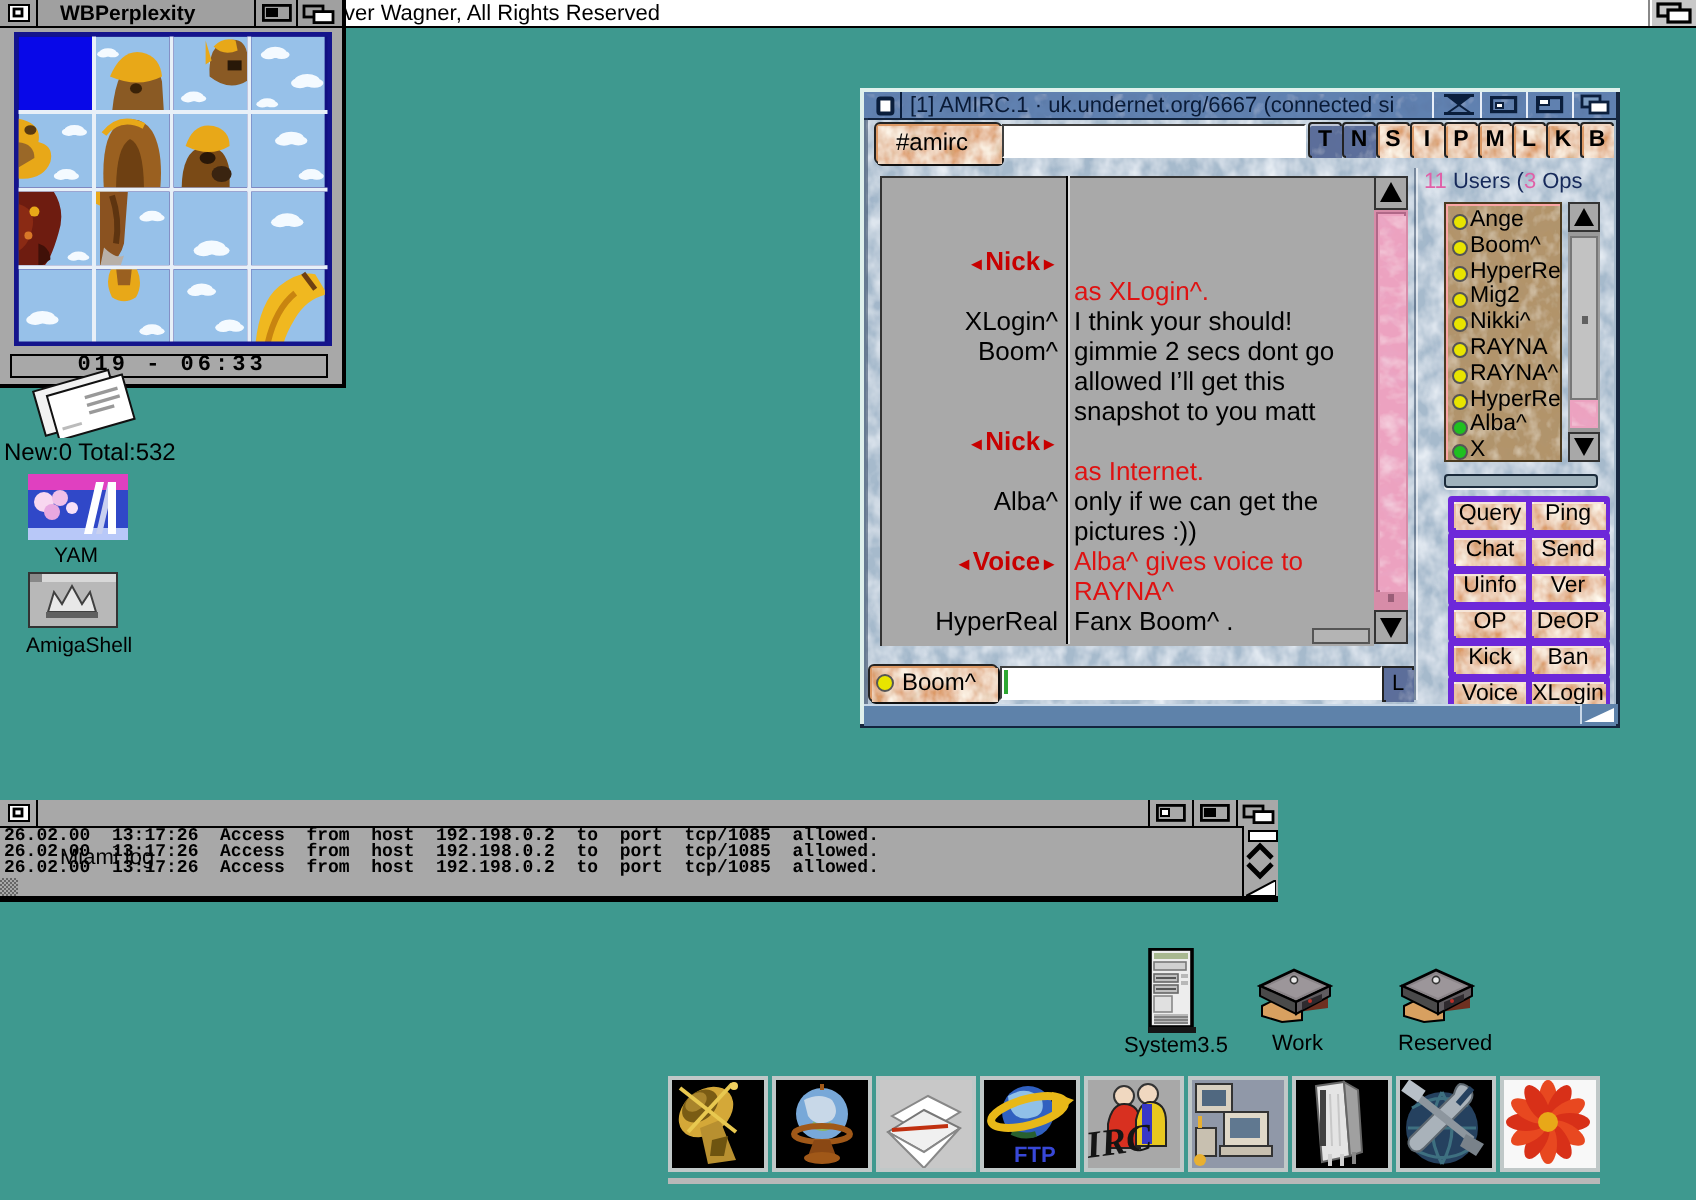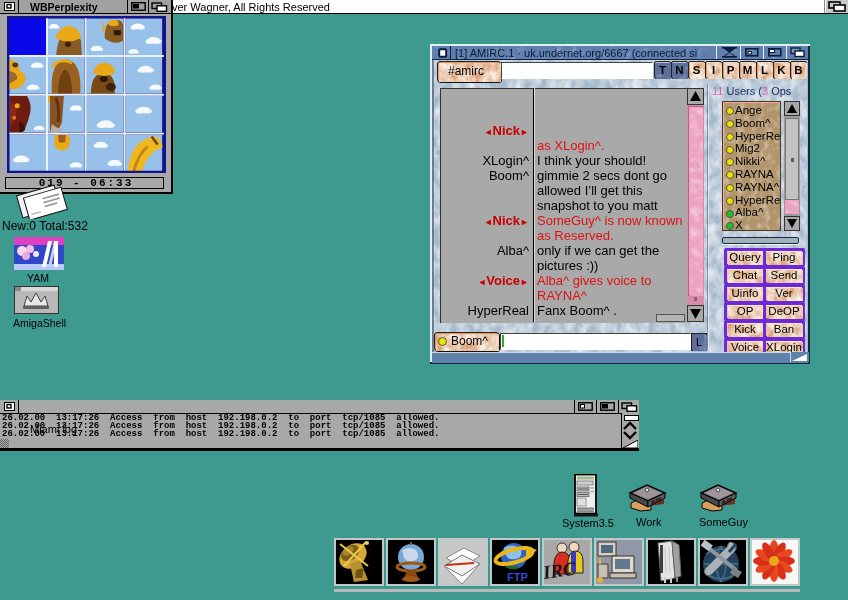--- a/index.html
+++ b/index.html
@@ -252,22 +252,21 @@
  <div class="nick" style="top:80px">Boom^</div>
  <div class="nick brred" style="top:125px"><span class="tri">◄</span>Nick<span class="tri">►</span></div>
  <div class="nick" style="top:155px">Alba^</div>
  <div class="nick brred" style="top:185px"><span class="tri">◄</span>Voice<span class="tri">►</span></div>
  <div class="nick" style="top:215px">HyperReal</div>
  <div class="msg red" style="top:50px">as XLogin^.</div>
  <div class="msg" style="top:65px">I think your should!</div>
  <div class="msg" style="top:80px">gimmie 2 secs dont go</div>
  <div class="msg" style="top:95px">allowed I’ll get this</div>
  <div class="msg" style="top:110px">snapshot to you matt</div>
- <div class="msg red" style="top:125px">SomeGuy^ is now known</div>
- <div class="msg red" style="top:140px">as Reserved.</div>
+ <div class="msg red" style="top:140px">as Internet.</div>
  <div class="msg" style="top:155px">only if we can get the</div>
  <div class="msg" style="top:170px">pictures :))</div>
  <div class="msg red" style="top:185px">Alba^ gives voice to</div>
  <div class="msg red" style="top:200px">RAYNA^</div>
  <div class="msg" style="top:215px">Fanx Boom^ .</div>
 </div>
 <div class="abs" style="left:656px;top:314px;width:29px;height:8px;background:#B4B4B4;border:1px solid #555;box-sizing:border-box"></div>
 
 <div class="abs" style="left:687px;top:88px;width:17px;height:234px;background:#D78CA8"></div>
 <div class="abs" style="left:687px;top:88px;width:17px;height:17px;background:#A8A8A8;border:1px solid #333;box-sizing:border-box"></div>
@@ -880,21 +879,21 @@
     <polygon points="12,22 37,19 37,24 14,27" fill="#6E3020"></polygon>
     <polygon points="4,23 14,18 24,23 24,30 14,31 4,28" fill="#D8A060" stroke="#000" stroke-width="1"></polygon>
     <polygon points="3,13 20,5 38,13 21,21" fill="#8A8488" stroke="#000" stroke-width="1.4"></polygon>
     <polygon points="7,13 20,7 34,13 21,19" fill="#9C969A"></polygon>
     <polygon points="3,13 3,18 21,27 21,21" fill="#4A4A4A" stroke="#000" stroke-width="1"></polygon>
     <polygon points="38,13 38,18 21,27 21,21" fill="#605C60" stroke="#000" stroke-width="1"></polygon>
     <polygon points="24,21 34,17 34,20 24,25" fill="#2E2A2E"></polygon>
     <circle cx="28" cy="20.5" r="1" fill="#C03028"></circle>
     <circle cx="20" cy="10" r="1.8" fill="#E8E8E8" stroke="#333" stroke-width="0.8"></circle>
   </svg>
-<div class="ilabel" style="left:699px;top:516px;font-size:11px">SomeGuy</div>
+<div class="ilabel" style="left:699px;top:516px;font-size:11px">Reserved</div>
 
 <div class="abs" style="left:334px;top:589px;width:466px;height:3px;background:#B8B8B8"></div>
 <div id="dock">
     <div class="abs" style="left: 334px; top: 538px; width: 50px; height: 48px; background: rgb(0, 0, 0); border: 2px solid rgb(192, 200, 200); box-sizing: border-box;"><svg width="46" height="44">
         <ellipse cx="17" cy="16" rx="15" ry="11" fill="#D4A838" transform="rotate(-38 17 16)"></ellipse>
         <ellipse cx="14" cy="13" rx="10" ry="7" fill="#7A5C14" transform="rotate(-38 14 13)"></ellipse>
         <ellipse cx="12" cy="11" rx="6" ry="4" fill="#A8842C" transform="rotate(-38 12 11)"></ellipse>
         <polygon points="14,24 24,20 32,40 18,42" fill="#B89030"></polygon>
         <polygon points="20,30 28,28 26,38 19,38" fill="#6E5410"></polygon>
         <line x1="4" y1="4" x2="32" y2="26" stroke="#E8C850" stroke-width="2"></line>

